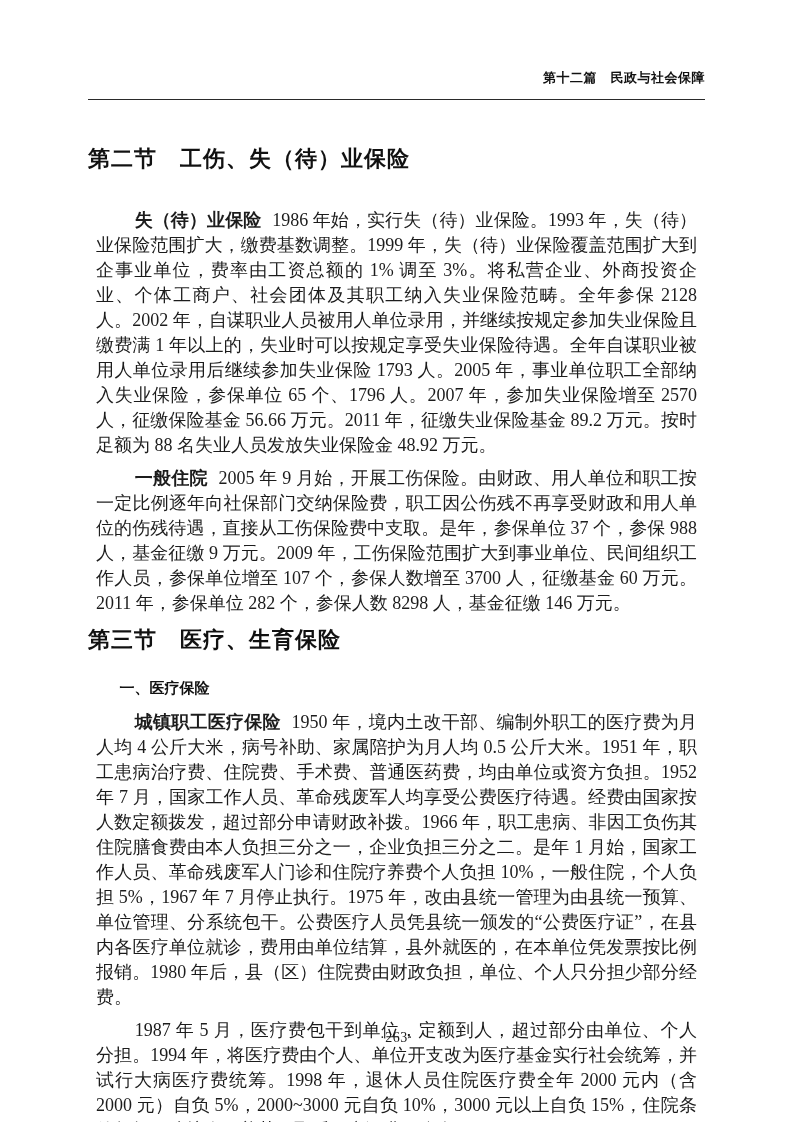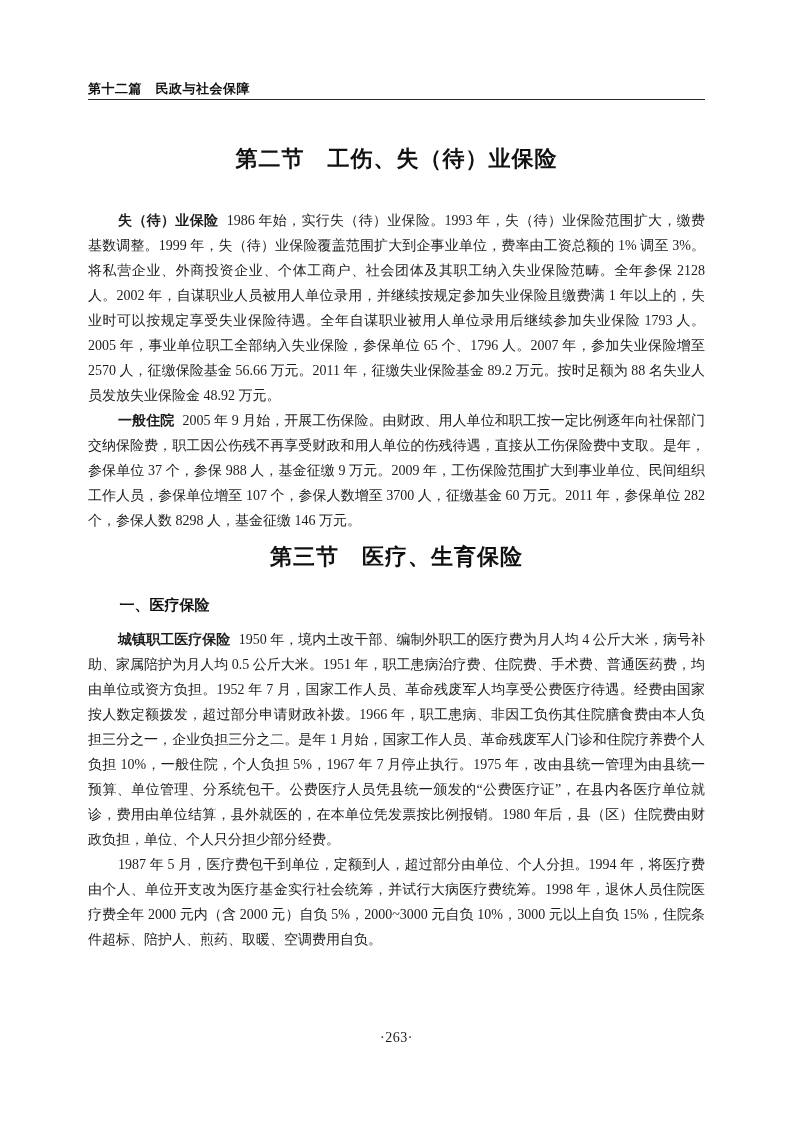--- a/index.html
+++ b/index.html
@@ -11,23 +11,24 @@
     width: 793px;
     height: 1122px;
     background: #ffffff;
     position: relative;
     overflow: hidden;
     color: #1c1c1c;
     font-family: "Liberation Serif", "DejaVu Serif", serif;
   }
   .running-header {
     position: absolute;
-    top: 79px;
+    top: 68px;
     left: 88px;
     width: 617px;
+    text-align: right;
   }
   .running-header .header-text {
     font-family: "Liberation Sans", "DejaVu Sans", sans-serif;
     font-size: 13px;
     font-weight: 600;
     letter-spacing: 0.5px;
     color: #111;
   }
   .header-rule {
     position: absolute;
@@ -40,30 +41,30 @@
   .content {
     position: absolute;
     top: 112px;
     left: 88px;
     width: 617px;
   }
   .section-title {
     font-family: "Liberation Sans", "DejaVu Sans", sans-serif;
     font-size: 22px;
     font-weight: 700;
-    text-align: center;
+    text-align: left;
     letter-spacing: 1px;
     color: #111;
     margin: 0;
   }
   .section-title.first { margin: 32px 0 34px; }
   .section-title.second { margin: 9px 0 24px; font-family: Liberation Serif, serif; }
   .para {
-    margin: 0;
-    font-size: 14px;
+    margin: 8px;
+    font-size: 18px;
     line-height: 25px;
     text-align: justify;
     text-indent: 2.15em;
     color: #1c1c1c;
   }
   .para .lead {
     font-weight: 700;
     padding-right: 0.6em;
   }
   .sub-heading {

